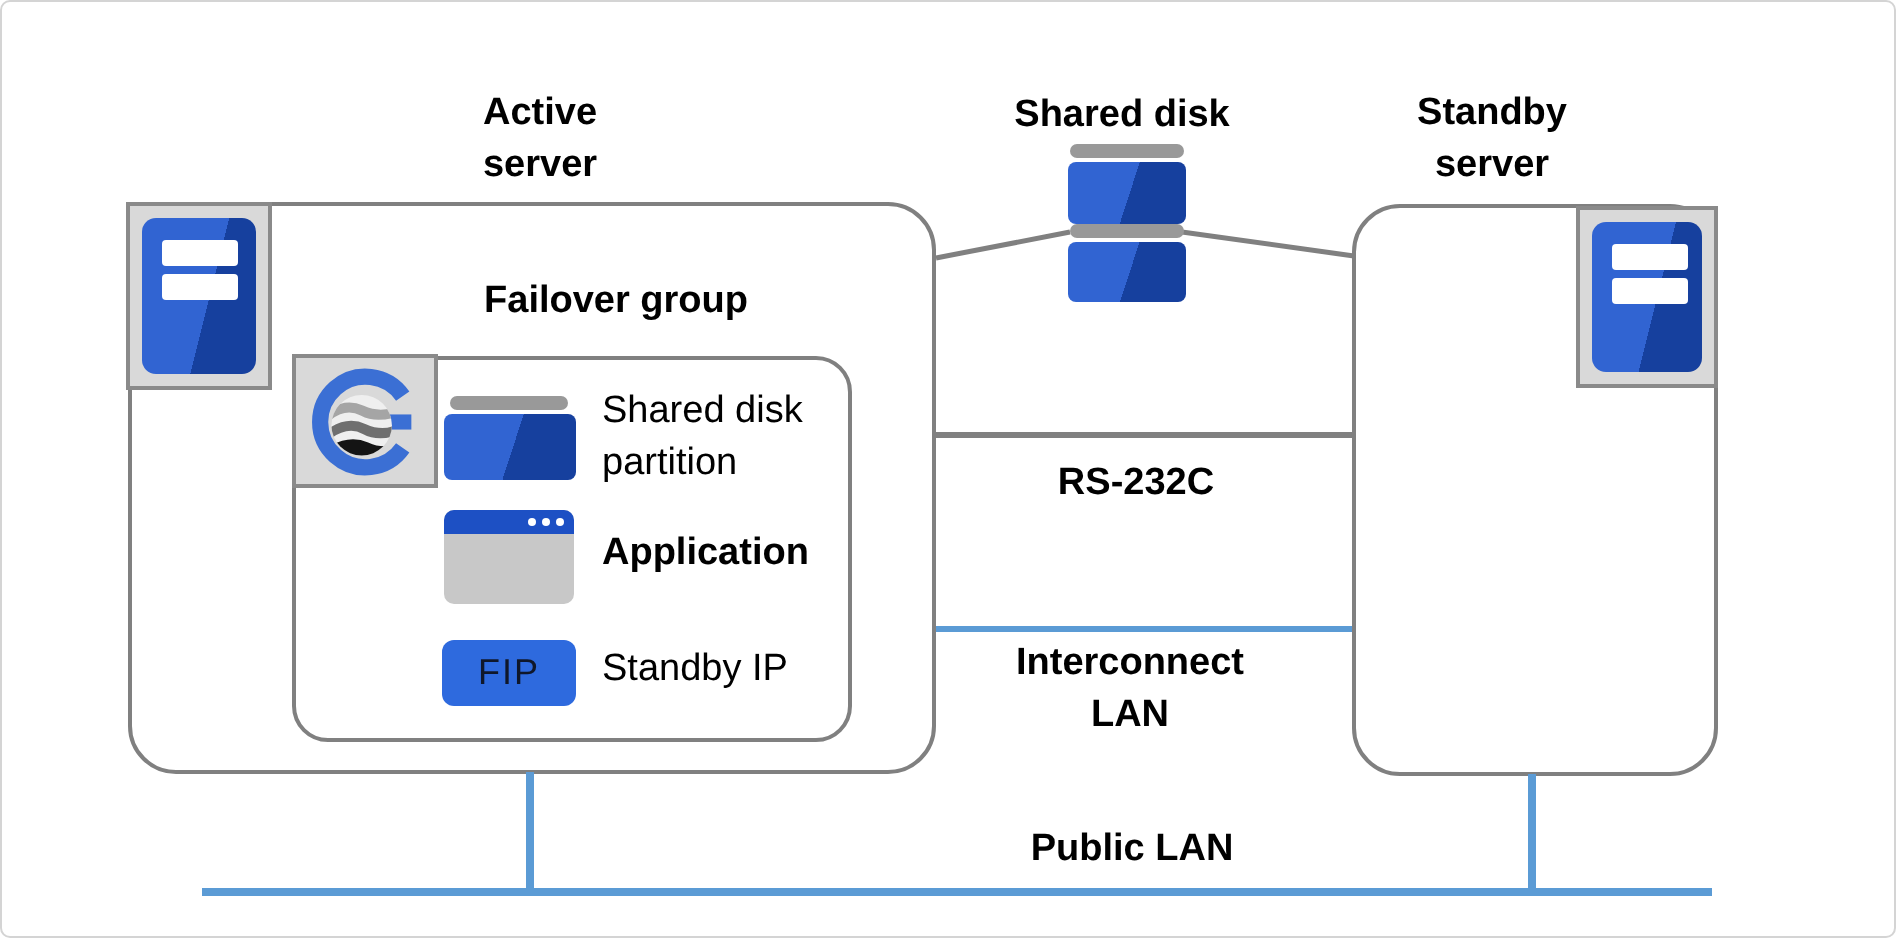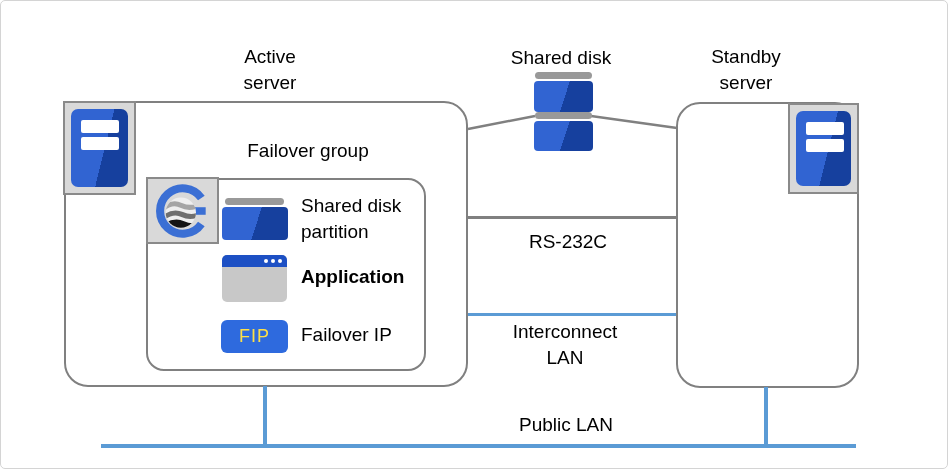--- a/index.html
+++ b/index.html
@@ -21,21 +21,21 @@
     border:1px solid #d4d4d4;border-radius:5px;box-sizing:border-box;
     font-family:"Liberation Sans",sans-serif;font-size:19px;color:#000;
     overflow:hidden;
   }
   .box{position:absolute;border:2.5px solid var(--box-border);box-sizing:border-box;background:transparent;}
   #active-box{left:63px;top:100px;width:404px;height:286px;border-radius:24px;}
   #failover-box{left:145px;top:177px;width:280px;height:193px;border-radius:18px;}
   #standby-box{left:675px;top:101px;width:183px;height:286px;border-radius:24px;}
 
   .lbl{position:absolute;text-align:center;line-height:26px;}
-  .lbl span{display:block;}
+  .lbl span{display:block;font-weight:bold;}
   #active-label{left:189px;top:43px;width:160px;}
   #shared-disk-label{left:480px;top:44px;width:160px;}
   #standby-label{left:665px;top:43px;width:160px;}
   #failover-label{left:207px;top:137px;width:200px;}
   #rs232c-label{left:487px;top:228px;width:160px;}
   #interconnect-label{left:484px;top:318px;width:160px;}
   #public-lan-label{left:485px;top:411px;width:160px;}
 
   .item-lbl{position:absolute;left:300px;width:140px;text-align:left;line-height:26px;}
   .item-lbl span{display:block;}
@@ -62,21 +62,21 @@
     background:linear-gradient(108deg,var(--icon-blue-light) 52%,var(--icon-blue-dark) 52%);}
 
   
   #application-icon{position:absolute;left:221px;top:254px;width:65px;height:47px;border-radius:5px;background:var(--app-body-gray);overflow:hidden;}
   .app-titlebar{position:absolute;left:0;top:0;right:0;height:12px;background:var(--icon-blue);}
   .app-dots{position:absolute;right:5px;top:4px;display:flex;gap:3px;}
   .app-dots i{width:4px;height:4px;border-radius:50%;background:#fff;}
 
   
   #fip-badge{position:absolute;left:220px;top:319px;width:67px;height:33px;border-radius:6px;
-    background:var(--fip-blue);color:#fde047;font-size:18px;text-align:center;line-height:33px;letter-spacing:1px;}
+    background:var(--fip-blue);color:#0f172a;font-size:18px;text-align:center;line-height:33px;letter-spacing:1px;}
 
   .hline{position:absolute;}
   .vline{position:absolute;}
   #rs232c-line{left:467px;top:215px;width:208px;height:2.5px;background:var(--line-gray);}
   #interconnect-line{left:467px;top:312px;width:208px;height:3px;background:var(--lan-blue);}
   #public-lan-line{left:100px;top:443px;width:755px;height:3.5px;background:var(--lan-blue);}
   #active-lan-drop{left:262px;top:385px;width:3.5px;height:61px;background:var(--lan-blue);}
   #standby-lan-drop{left:763px;top:386px;width:3.5px;height:60px;background:var(--lan-blue);}
 
   #connector-svg{position:absolute;left:0;top:0;pointer-events:none;}
@@ -184,16 +184,16 @@
           <i></i>
         </div>
     </div>
   </div>
   <div class="item-lbl" id="application-label">
     <span>Application</span>
   </div>
 
   <div id="fip-badge">FIP</div>
   <div class="item-lbl" id="floating-label">
-    <span>Failover IP</span>
+    <span>Standby IP</span>
   </div>
 
 </div>
 
 </body></html>

